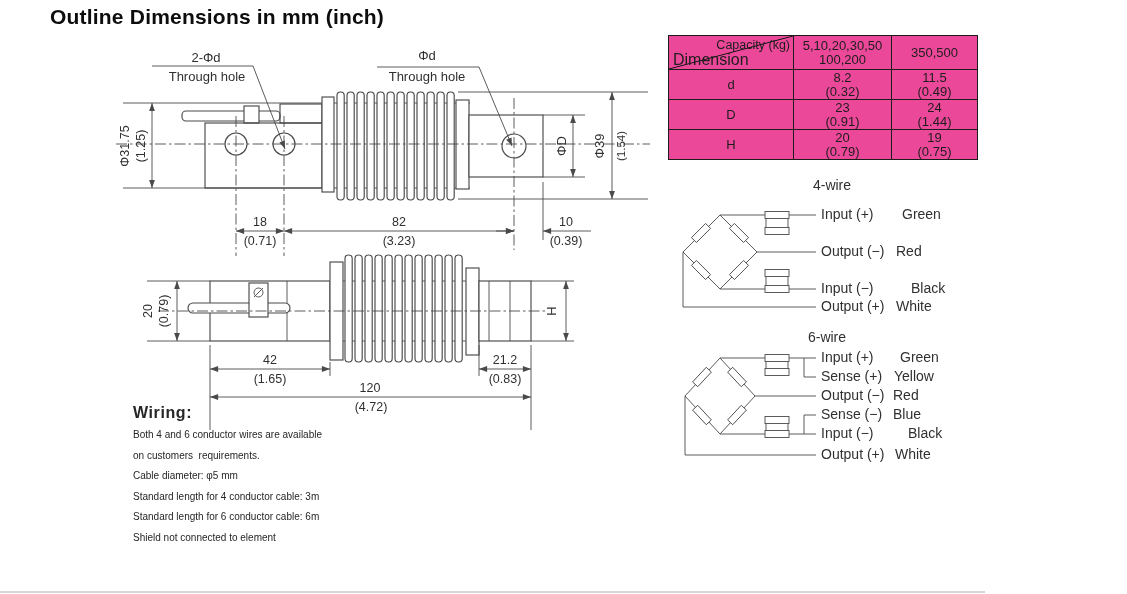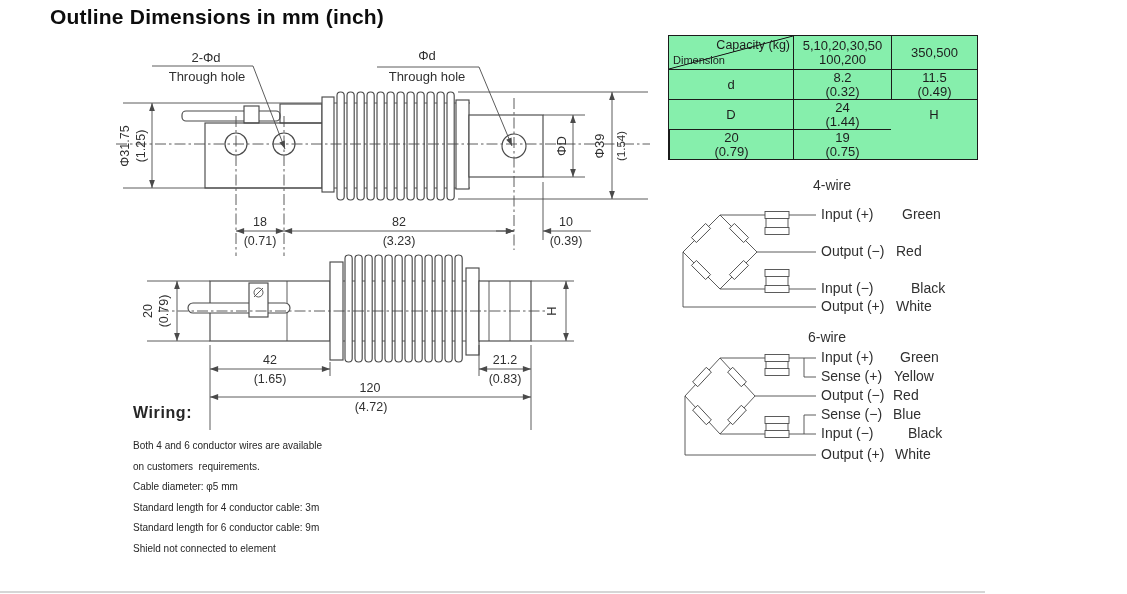--- a/index.html
+++ b/index.html
@@ -11,30 +11,30 @@
   .thin{stroke-width:0.9;}
   .wfill{fill:#fff;}
   .cl{stroke:#4a4a4a;stroke-width:0.9;fill:none;stroke-dasharray:11 3 2.5 3;}
   .t{font-family:"Liberation Sans",sans-serif;fill:#303030;}
   .t11{font-size:11.5px;}
   .t12{font-size:12.5px;}
   .t13{font-size:13px;}
   .t14{font-size:14px;}
   .mid{text-anchor:middle;}
   
-  .dtable{position:absolute;left:668px;top:35px;display:grid;grid-template-columns:124px 98px 86px;grid-template-rows:33px 30px 30px 30px;border:1.5px solid #1b1b1b;font-size:13px;color:#1d1d1d;background:#86efac;}
+  .dtable{position:absolute;left:668px;top:35px;display:grid;grid-template-columns:124px 98px 86px;grid-template-rows:33px 30px 30px 30px;border:1.5px solid #1b1b1b;font-size:13px;color:#1d1d1d;background:#ec4899;}
   .cell{display:flex;align-items:center;justify-content:center;flex-direction:column;line-height:14px;}
   .bl{border-left:1.4px solid #1b1b1b;}
   .bt{border-top:1.4px solid #1b1b1b;}
   .corner{position:relative;display:block;background:linear-gradient(to bottom right,transparent calc(50% - 0.9px),#1b1b1b calc(50% - 0.1px),#1b1b1b calc(50% + 0.1px),transparent calc(50% + 0.9px));}
   .corner .cap{position:absolute;top:2px;right:3px;font-size:12.5px;}
-  .corner .dim{position:absolute;bottom:2px;left:4px;font-size:11px;}
+  .corner .dim{position:absolute;bottom:2px;left:4px;font-size:16px;}
   
   .notes{position:absolute;left:133px;top:404px;color:#262626;}
-  .notes-heading{font-weight:bold;font-size:16px;letter-spacing:.6px;margin-bottom:14px;}
+  .notes-heading{font-weight:bold;font-size:16px;letter-spacing:.6px;margin-bottom:3px;}
   .notes-line{font-size:10px;line-height:20.5px;white-space:pre-wrap;}
 </style>
 </head>
 <body>
 
 <div class="page">
 
   <h1 class="page-title">Outline Dimensions in mm (inch)</h1>
 
   <svg class="drawing-svg" width="1127" height="594" viewBox="0 0 1127 594">
@@ -270,20 +270,24 @@
       <div>8.2</div>
       <div>(0.32)</div>
     </div>
     <div class="cell bt bl">
       <div>11.5</div>
       <div>(0.49)</div>
     </div>
 
     <div class="cell bt">D</div>
     <div class="cell bt bl">
+      <div>23</div>
+      <div>(0.91)</div>
+    </div>
+    <div class="cell bt bl">
       <div>24</div>
       <div>(1.44)</div>
     </div>
 
     <div class="cell bt">H</div>
     <div class="cell bt bl">
       <div>20</div>
       <div>(0.79)</div>
     </div>
     <div class="cell bt bl">
@@ -291,17 +295,17 @@
       <div>(0.75)</div>
     </div>
   </div>
 
   <div class="notes">
     <div class="notes-heading">Wiring:</div>
     <div class="notes-line">Both 4 and 6 conductor wires are available</div>
     <div class="notes-line">on customers  requirements.</div>
     <div class="notes-line">Cable diameter: φ5 mm</div>
     <div class="notes-line">Standard length for 4 conductor cable: 3m</div>
-    <div class="notes-line">Standard length for 6 conductor cable: 9m</div>
+    <div class="notes-line">Standard length for 6 conductor cable: 6m</div>
     <div class="notes-line">Shield not connected to element</div>
   </div>
 
 </div>
 
 </body></html>

